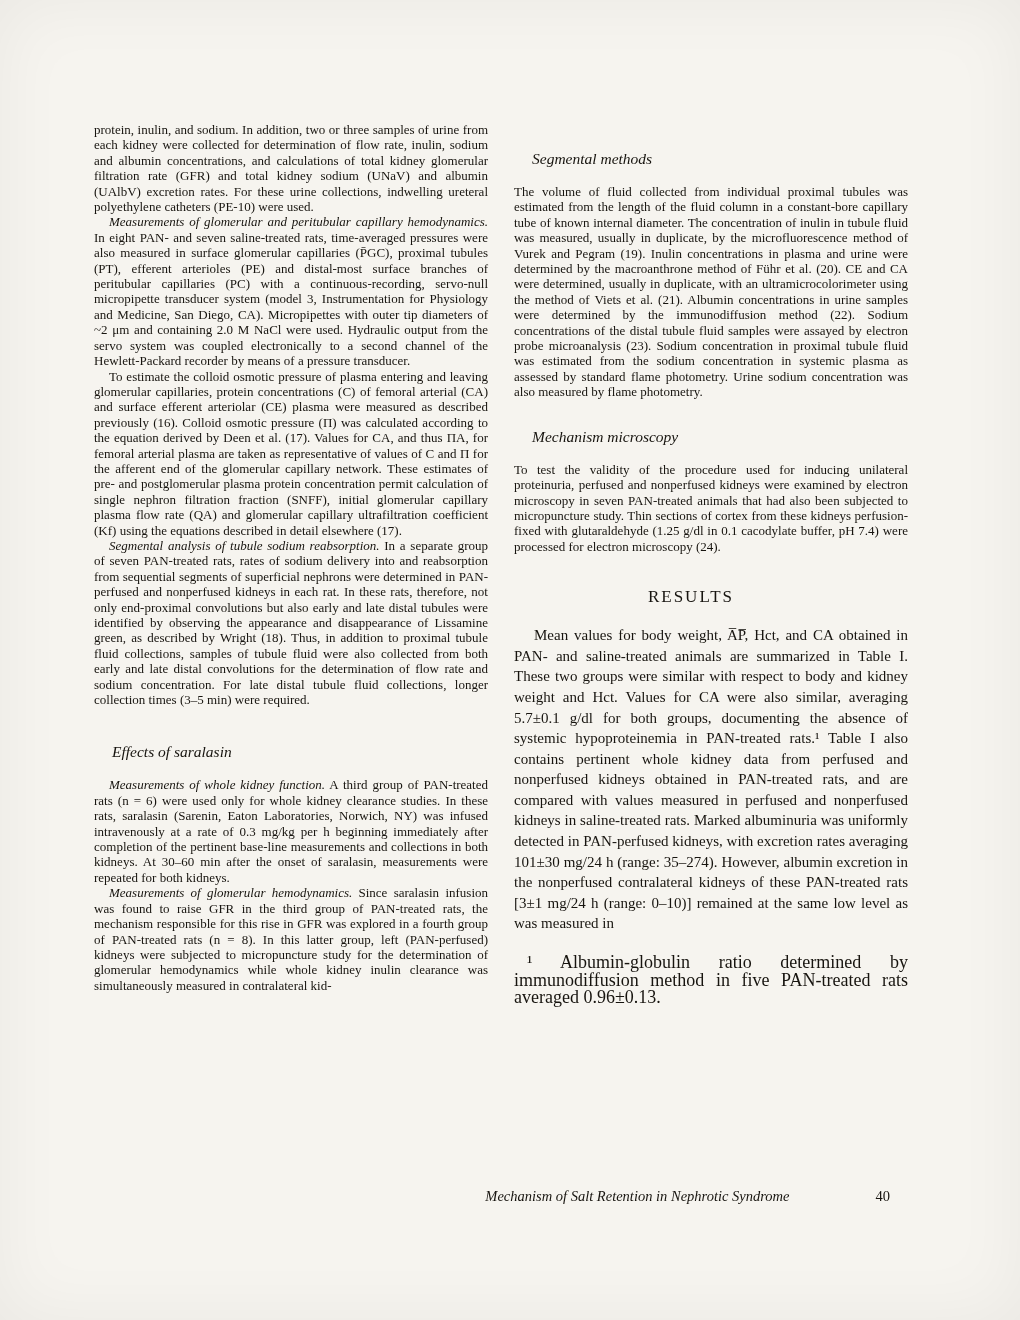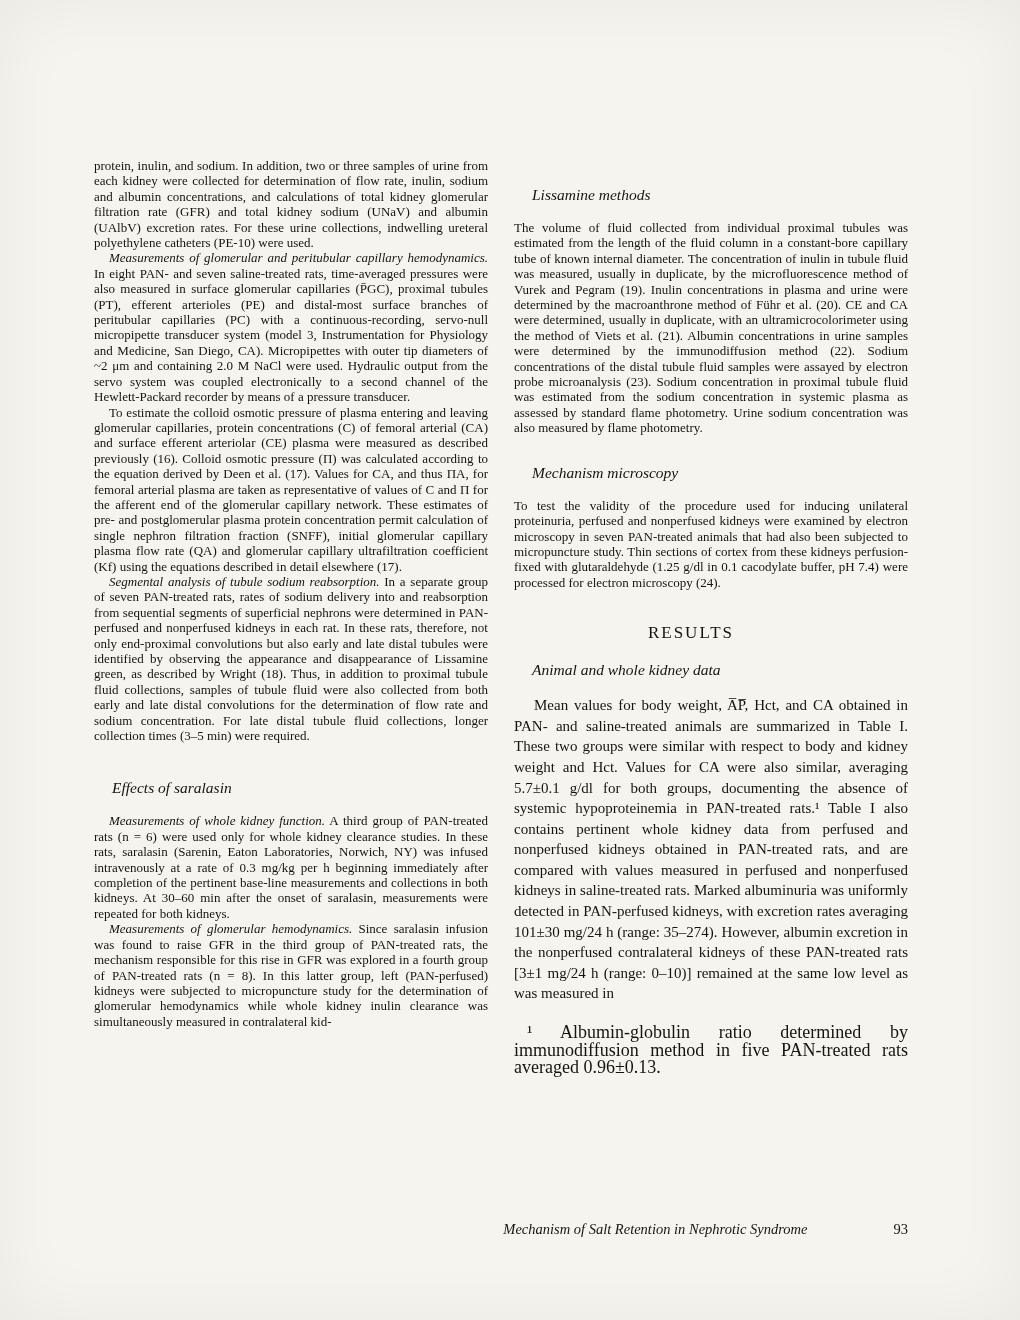--- a/index.html
+++ b/index.html
@@ -18,21 +18,21 @@
       box-shadow: inset 0 0 70px rgba(0,0,0,0.05);
     }
     .columns {
       position: absolute;
       top: 122px;
       left: 94px;
       width: 814px;
       display: flex;
       gap: 26px;
     }
-    .col { width: 394px; margin-top: 36px; }
+    .col { width: 394px; }
     p { margin: 0; text-align: justify; }
     .m {
       font-size: 13px;
       line-height: 15.4px;
       text-indent: 15px;
     }
     .first { text-indent: 0; }
     .lead { }
     h1, h2 { font-weight: normal; text-align: left; }
     .sec {
@@ -60,27 +60,26 @@
     }
     .footnote {
       font-size: 18px;
       line-height: 17.5px;
       margin-top: 20px;
       text-indent: 13px;
     }
     .footer {
       position: absolute;
       top: 1188px;
-      left: 94px;
+      left: 76px;
       width: 814px;
       display: flex;
       justify-content: flex-end;
       align-items: baseline;
       font-size: 14.5px;
-      margin-top: 33px;
     }
     .footer .title { font-style: italic; }
     .footer .num { margin-left: 86px; }
   </style>
 </head>
 <body>
 
 <div class="page">
 
   <div class="columns">
@@ -89,30 +88,29 @@
       <p class="m first">protein, inulin, and sodium. In addition, two or three samples of urine from each kidney were collected for determination of flow rate, inulin, sodium and albumin concentrations, and calculations of total kidney glomerular filtration rate (GFR) and total kidney sodium (UNaV) and albumin (UAlbV) excretion rates. For these urine collections, indwelling ureteral polyethylene catheters (PE-10) were used.</p>
       <p class="m"><i class="lead">Measurements of glomerular and peritubular capillary hemodynamics.</i><span> In eight PAN- and seven saline-treated rats, time-averaged pressures were also measured in surface glomerular capillaries (P̄GC), proximal tubules (PT), efferent arterioles (PE) and distal-most surface branches of peritubular capillaries (PC) with a continuous-recording, servo-null micropipette transducer system (model 3, Instrumentation for Physiology and Medicine, San Diego, CA). Micropipettes with outer tip diameters of ~2 μm and containing 2.0 M NaCl were used. Hydraulic output from the servo system was coupled electronically to a second channel of the Hewlett-Packard recorder by means of a pressure transducer.</span></p>
       <p class="m">To estimate the colloid osmotic pressure of plasma entering and leaving glomerular capillaries, protein concentrations (C) of femoral arterial (CA) and surface efferent arteriolar (CE) plasma were measured as described previously (16). Colloid osmotic pressure (Π) was calculated according to the equation derived by Deen et al. (17). Values for CA, and thus ΠA, for femoral arterial plasma are taken as representative of values of C and Π for the afferent end of the glomerular capillary network. These estimates of pre- and postglomerular plasma protein concentration permit calculation of single nephron filtration fraction (SNFF), initial glomerular capillary plasma flow rate (QA) and glomerular capillary ultrafiltration coefficient (Kf) using the equations described in detail elsewhere (17).</p>
       <p class="m"><i class="lead">Segmental analysis of tubule sodium reabsorption.</i><span> In a separate group of seven PAN-treated rats, rates of sodium delivery into and reabsorption from sequential segments of superficial nephrons were determined in PAN-perfused and nonperfused kidneys in each rat. In these rats, therefore, not only end-proximal convolutions but also early and late distal tubules were identified by observing the appearance and disappearance of Lissamine green, as described by Wright (18). Thus, in addition to proximal tubule fluid collections, samples of tubule fluid were also collected from both early and late distal convolutions for the determination of flow rate and sodium concentration. For late distal tubule fluid collections, longer collection times (3–5 min) were required.</span></p>
       <h2 class="sec sec-big">Effects of saralasin</h2>
       <p class="m"><i class="lead">Measurements of whole kidney function.</i><span> A third group of PAN-treated rats (n = 6) were used only for whole kidney clearance studies. In these rats, saralasin (Sarenin, Eaton Laboratories, Norwich, NY) was infused intravenously at a rate of 0.3 mg/kg per h beginning immediately after completion of the pertinent base-line measurements and collections in both kidneys. At 30–60 min after the onset of saralasin, measurements were repeated for both kidneys.</span></p>
       <p class="m"><i class="lead">Measurements of glomerular hemodynamics.</i><span> Since saralasin infusion was found to raise GFR in the third group of PAN-treated rats, the mechanism responsible for this rise in GFR was explored in a fourth group of PAN-treated rats (n = 8). In this latter group, left (PAN-perfused) kidneys were subjected to micropuncture study for the determination of glomerular hemodynamics while whole kidney inulin clearance was simultaneously measured in contralateral kid-</span></p>
     </div>
 
     <div class="col">
-      <h2 class="sec">Lissamine methods</h2>
+      <h2 class="sec">Segmental methods</h2>
       <p class="m first">The volume of fluid collected from individual proximal tubules was estimated from the length of the fluid column in a constant-bore capillary tube of known internal diameter. The concentration of inulin in tubule fluid was measured, usually in duplicate, by the microfluorescence method of Vurek and Pegram (19). Inulin concentrations in plasma and urine were determined by the macroanthrone method of Führ et al. (20). CE and CA were determined, usually in duplicate, with an ultramicrocolorimeter using the method of Viets et al. (21). Albumin concentrations in urine samples were determined by the immunodiffusion method (22). Sodium concentrations of the distal tubule fluid samples were assayed by electron probe microanalysis (23). Sodium concentration in proximal tubule fluid was estimated from the sodium concentration in systemic plasma as assessed by standard flame photometry. Urine sodium concentration was also measured by flame photometry.</p>
       <h2 class="sec">Mechanism microscopy</h2>
       <p class="m first">To test the validity of the procedure used for inducing unilateral proteinuria, perfused and nonperfused kidneys were examined by electron microscopy in seven PAN-treated animals that had also been subjected to micropuncture study. Thin sections of cortex from these kidneys perfusion-fixed with glutaraldehyde (1.25 g/dl in 0.1 cacodylate buffer, pH 7.4) were processed for electron microscopy (24).</p>
       <h1 class="sec results-head">RESULTS</h1>
-      <h2 class="sec animal">Animal and whole kidney data</h2>
       <p class="r first">Mean values for body weight, A̅P̅, Hct, and CA obtained in PAN- and saline-treated animals are summarized in Table I. These two groups were similar with respect to body and kidney weight and Hct. Values for CA were also similar, averaging 5.7±0.1 g/dl for both groups, documenting the absence of systemic hypoproteinemia in PAN-treated rats.¹ Table I also contains pertinent whole kidney data from perfused and nonperfused kidneys obtained in PAN-treated rats, and are compared with values measured in perfused and nonperfused kidneys in saline-treated rats. Marked albuminuria was uniformly detected in PAN-perfused kidneys, with excretion rates averaging 101±30 mg/24 h (range: 35–274). However, albumin excretion in the nonperfused contralateral kidneys of these PAN-treated rats [3±1 mg/24 h (range: 0–10)] remained at the same low level as was measured in</p>
       <p class="footnote">¹ Albumin-globulin ratio determined by immunodiffusion method in five PAN-treated rats averaged 0.96±0.13.</p>
     </div>
 
   </div>
 
   <div class="footer">
     <span class="title">Mechanism of Salt Retention in Nephrotic Syndrome</span>
-    <span class="num">93</span>
+    <span class="num">40</span>
   </div>
 
 </div>
 
 </body></html>

